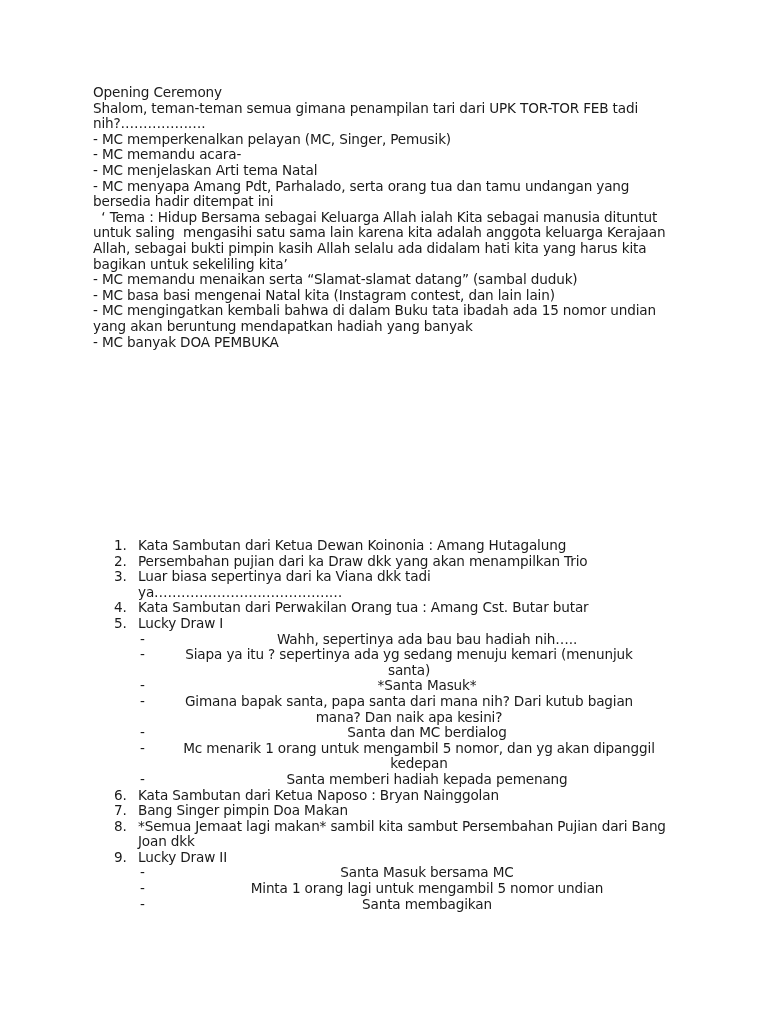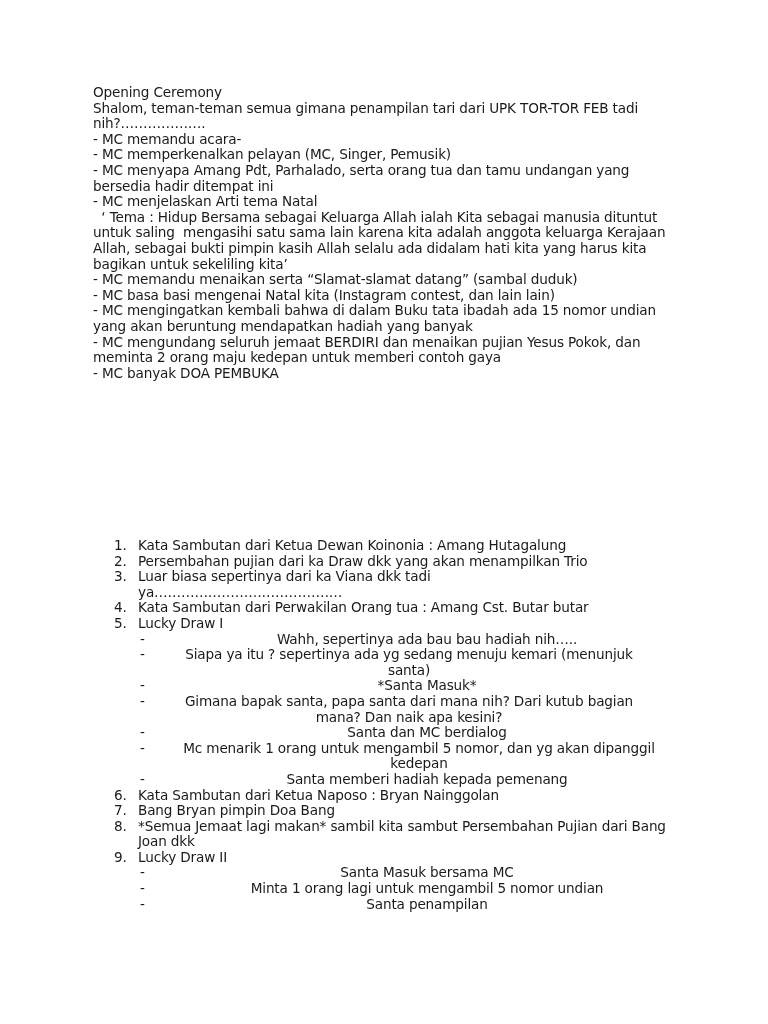--- a/index.html
+++ b/index.html
@@ -75,29 +75,28 @@
     }
   </style>
 </head>
 <body>
 
 <div class="page">
 
   <div class="intro">
     <p class="line">Opening Ceremony</p>
     <p class="line">Shalom, teman-teman semua gimana penampilan tari dari UPK TOR-TOR FEB tadi nih?……………….</p>
+    <p class="line">- MC memperkenalkan pelayan (MC, Singer, Pemusik)</p>
     <p class="line">- MC memandu acara-</p>
-    <p class="line">- MC memperkenalkan pelayan (MC, Singer, Pemusik)</p>
+    <p class="line">- MC menjelaskan Arti tema Natal</p>
     <p class="line">- MC menyapa Amang Pdt, Parhalado, serta orang tua dan tamu undangan yang bersedia hadir ditempat ini</p>
-    <p class="line">- MC menjelaskan Arti tema Natal</p>
     <p class="line">  ‘ Tema : Hidup Bersama sebagai Keluarga Allah ialah Kita sebagai manusia dituntut untuk saling  mengasihi satu sama lain karena kita adalah anggota keluarga Kerajaan Allah, sebagai bukti pimpin kasih Allah selalu ada didalam hati kita yang harus kita bagikan untuk sekeliling kita’</p>
     <p class="line">- MC memandu menaikan serta “Slamat-slamat datang” (sambal duduk)</p>
     <p class="line">- MC basa basi mengenai Natal kita (Instagram contest, dan lain lain)</p>
     <p class="line">- MC mengingatkan kembali bahwa di dalam Buku tata ibadah ada 15 nomor undian yang akan beruntung mendapatkan hadiah yang banyak</p>
-    <p class="line">- MC mengundang seluruh jemaat BERDIRI dan menaikan pujian Yesus Pokok, dan meminta 2 orang maju kedepan untuk memberi contoh gaya</p>
     <p class="line">- MC banyak DOA PEMBUKA</p>
   </div>
 
   <div class="numbered">
     <div class="item">
       <span class="num">1.</span>
       <span class="text">Kata Sambutan dari Ketua Dewan Koinonia : Amang Hutagalung</span>
     </div>
     <div class="item">
       <span class="num">2.</span>
@@ -142,37 +141,37 @@
     <div class="sub">
       <span class="dash">-</span>
       <span class="text">Santa memberi hadiah kepada pemenang</span>
     </div>
     <div class="item">
       <span class="num">6.</span>
       <span class="text">Kata Sambutan dari Ketua Naposo : Bryan Nainggolan</span>
     </div>
     <div class="item">
       <span class="num">7.</span>
-      <span class="text">Bang Bryan pimpin Doa Bang</span>
+      <span class="text">Bang Singer pimpin Doa Makan</span>
     </div>
     <div class="item">
       <span class="num">8.</span>
       <span class="text">*Semua Jemaat lagi makan* sambil kita sambut Persembahan Pujian dari Bang Joan dkk</span>
     </div>
     <div class="item">
       <span class="num">9.</span>
       <span class="text">Lucky Draw II</span>
     </div>
     <div class="sub">
       <span class="dash">-</span>
       <span class="text">Santa Masuk bersama MC</span>
     </div>
     <div class="sub">
       <span class="dash">-</span>
       <span class="text">Minta 1 orang lagi untuk mengambil 5 nomor undian</span>
     </div>
     <div class="sub">
       <span class="dash">-</span>
-      <span class="text">Santa penampilan</span>
+      <span class="text">Santa membagikan</span>
     </div>
   </div>
 
 </div>
 
 </body></html>

